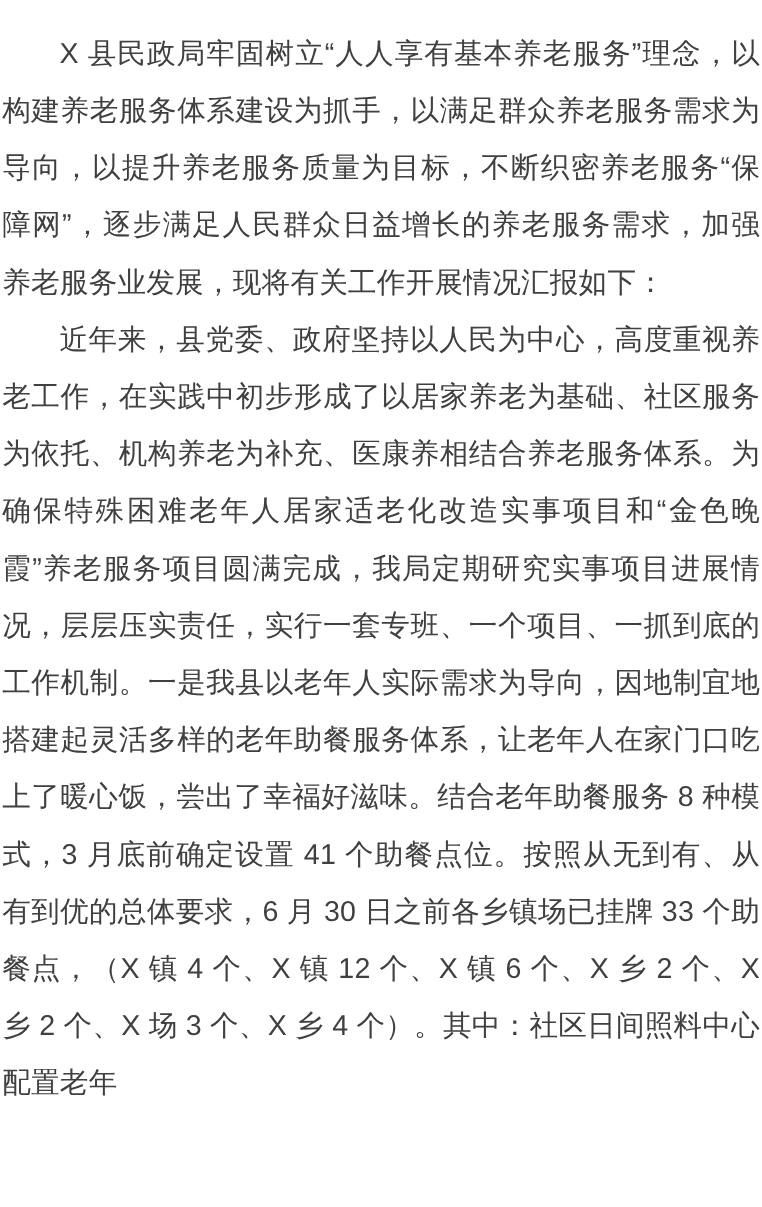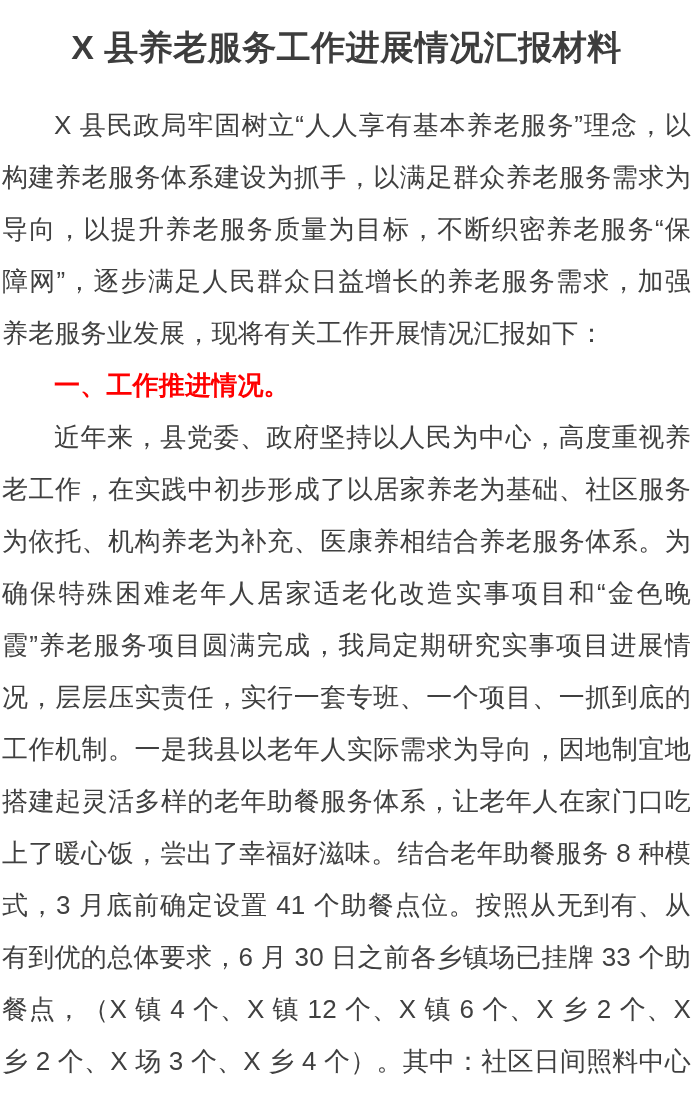--- a/index.html
+++ b/index.html
@@ -43,20 +43,18 @@
     color: #ff0000;
     text-align: justify;
     text-indent: 2em;
     letter-spacing: 0.2px;
   }
 </style>
 </head>
 <body>
 
 <div class="page">
-  <h1 class="doc-title">X 县养老服务工作进展情况汇报材料</h1>
 
   <p class="body-para">X 县民政局牢固树立“人人享有基本养老服务”理念，以构建养老服务体系建设为抓手，以满足群众养老服务需求为导向，以提升养老服务质量为目标，不断织密养老服务“保障网”，逐步满足人民群众日益增长的养老服务需求，加强养老服务业发展，现将有关工作开展情况汇报如下：</p>
 
-  <h2 class="section-heading">一、工作推进情况。</h2>
 
   <p class="body-para">近年来，县党委、政府坚持以人民为中心，高度重视养老工作，在实践中初步形成了以居家养老为基础、社区服务为依托、机构养老为补充、医康养相结合养老服务体系。为确保特殊困难老年人居家适老化改造实事项目和“金色晚霞”养老服务项目圆满完成，我局定期研究实事项目进展情况，层层压实责任，实行一套专班、一个项目、一抓到底的工作机制。一是我县以老年人实际需求为导向，因地制宜地搭建起灵活多样的老年助餐服务体系，让老年人在家门口吃上了暖心饭，尝出了幸福好滋味。结合老年助餐服务 8 种模式，3 月底前确定设置 41 个助餐点位。按照从无到有、从有到优的总体要求，6 月 30 日之前各乡镇场已挂牌 33 个助餐点，（X 镇 4 个、X 镇 12 个、X 镇 6 个、X 乡 2 个、X 乡 2 个、X 场 3 个、X 乡 4 个）。其中：社区日间照料中心配置老年</p>
 </div>
 
 </body></html>

